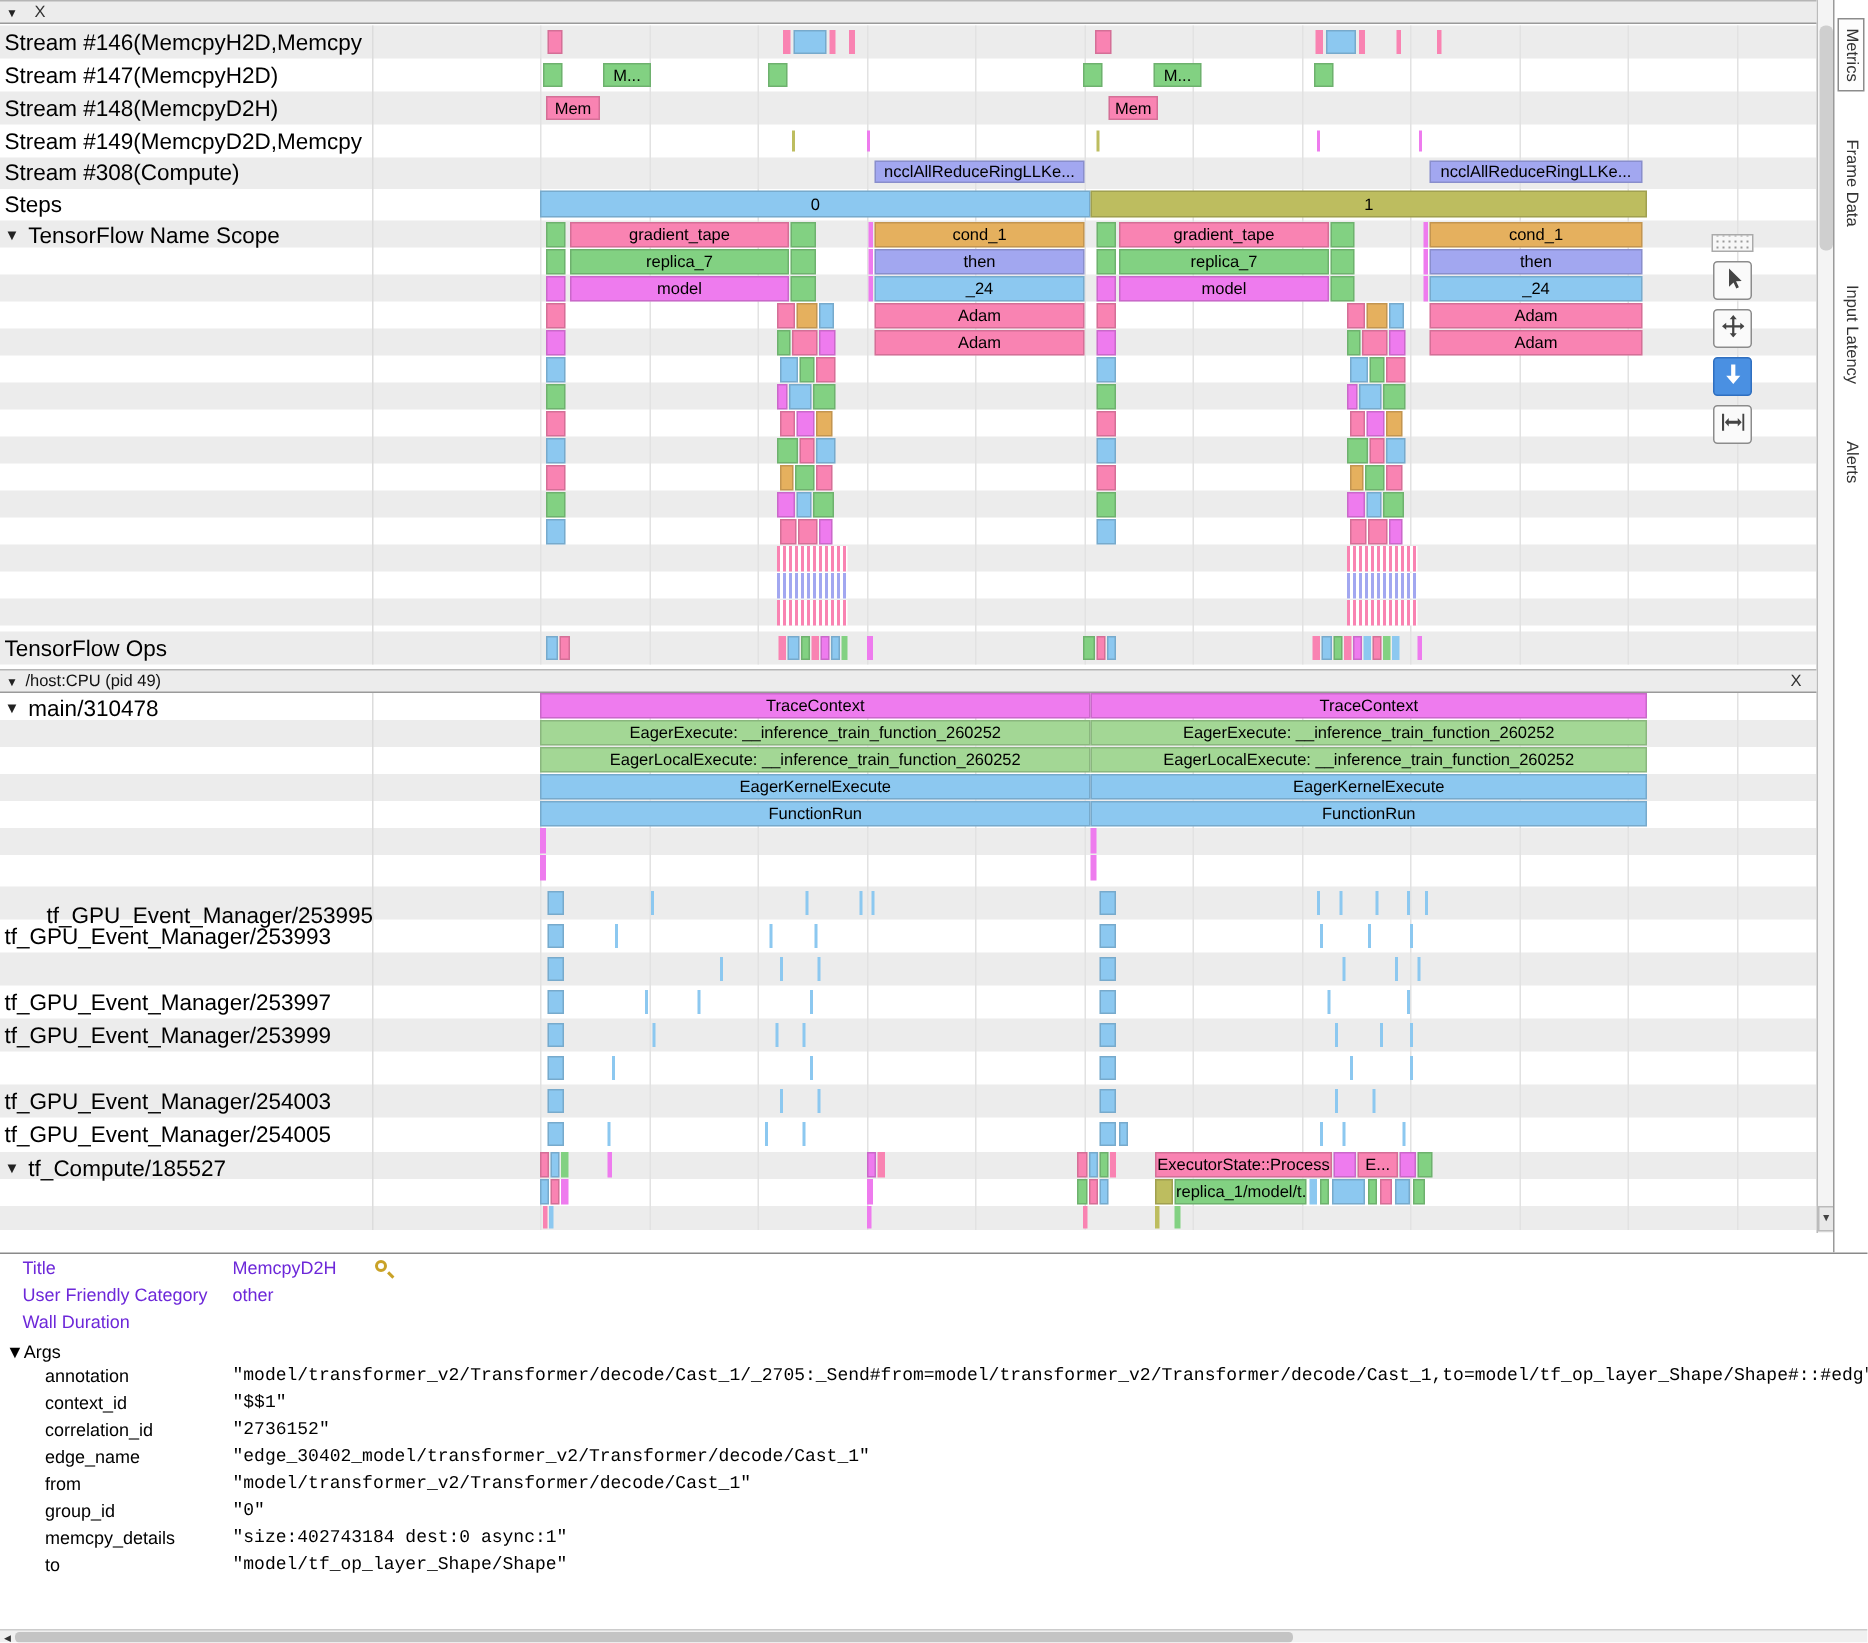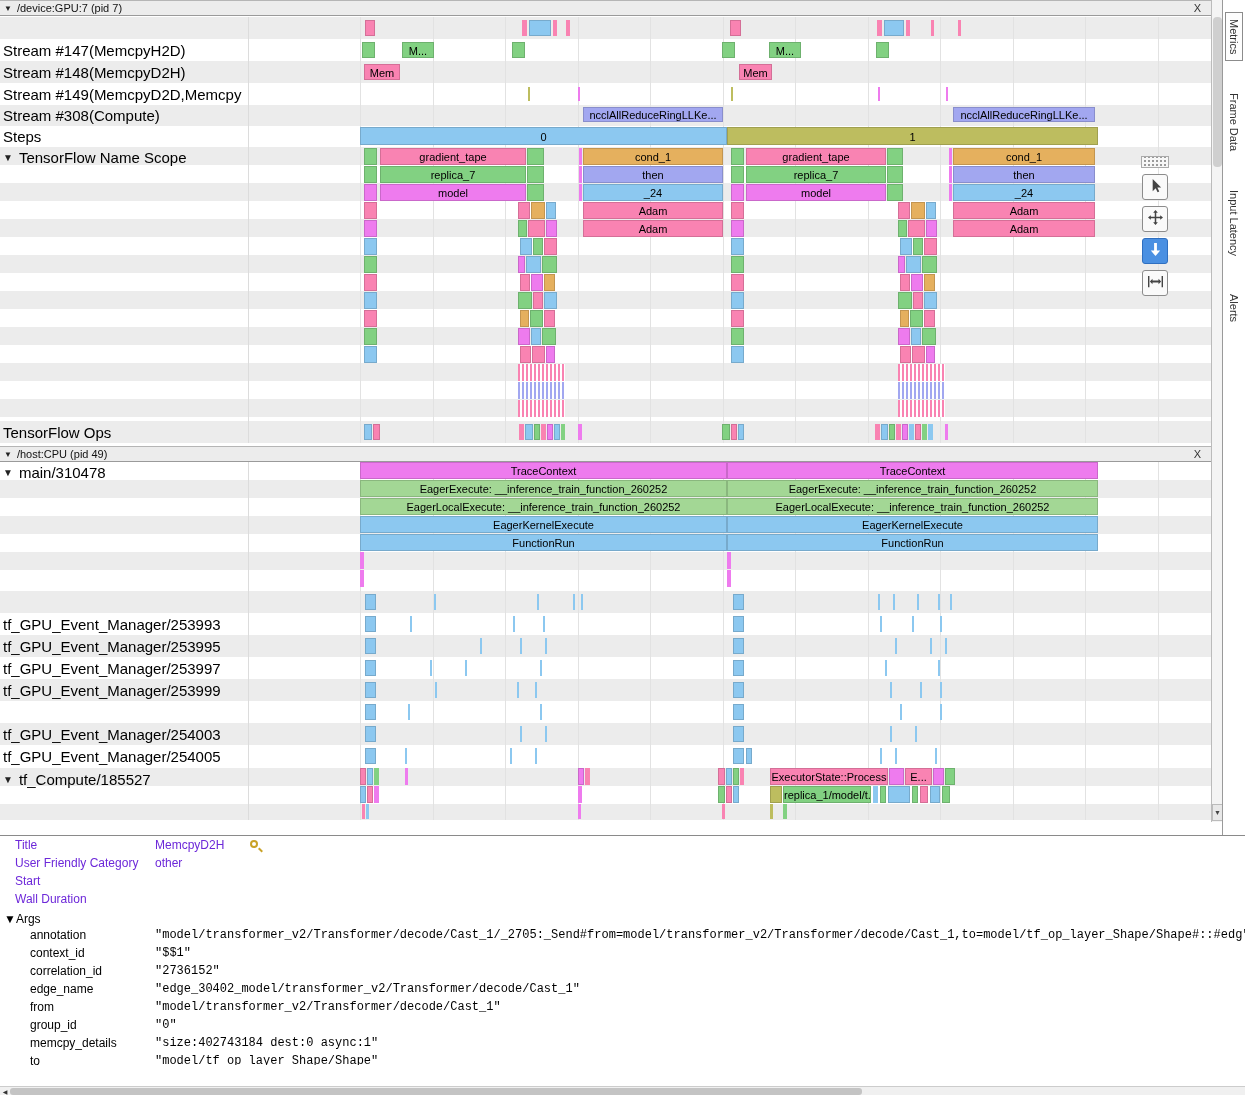--- a/index.html
+++ b/index.html
@@ -404,20 +404,23 @@
       <div class="slice bordered" style="left: 930px; top: 786px; width: 10px; height: 17px; line-height: 17px; background: rgb(140, 200, 240);"></div>
       <div class="slice bordered" style="left: 942px; top: 786px; width: 8px; height: 17px; line-height: 17px; background: rgb(130, 209, 130);"></div>
       <div class="slice" style="left: 362px; top: 804px; width: 3px; height: 15px; line-height: 15px; background: rgb(249, 131, 178);"></div>
       <div class="slice" style="left: 366px; top: 804px; width: 3px; height: 15px; line-height: 15px; background: rgb(140, 200, 240);"></div>
       <div class="slice" style="left: 578px; top: 804px; width: 3px; height: 15px; line-height: 15px; background: rgb(238, 123, 238);"></div>
       <div class="slice" style="left: 722px; top: 804px; width: 3px; height: 15px; line-height: 15px; background: rgb(249, 131, 178);"></div>
       <div class="slice" style="left: 770px; top: 804px; width: 3px; height: 15px; line-height: 15px; background: rgb(189, 189, 95);"></div>
       <div class="slice" style="left: 783px; top: 804px; width: 4px; height: 15px; line-height: 15px; background: rgb(130, 209, 130);"></div>
     </div>
   <div id="labels">
+      <div class="row-label" style="top: 17px; height: 22px;">
+        <span>Stream #146(MemcpyH2D,Memcpy</span>
+      </div>
       <div class="row-label" style="top: 39px; height: 22px;">
         <span>Stream #147(MemcpyH2D)</span>
       </div>
       <div class="row-label" style="top: 61px; height: 22px;">
         <span>Stream #148(MemcpyD2H)</span>
       </div>
       <div class="row-label" style="top: 83px; height: 22px;">
         <span>Stream #149(MemcpyD2D,Memcpy</span>
       </div>
       <div class="row-label" style="top: 105px; height: 21px;">
@@ -433,21 +436,21 @@
       <div class="row-label" style="top: 421px; height: 22px;">
         <span>TensorFlow Ops</span>
       </div>
       <div class="row-label" style="top: 462px; height: 21px;">
         <span class="tri">▼</span>
         <span>main/310478</span>
       </div>
       <div class="row-label" style="top: 613px; height: 22px;">
         <span>tf_GPU_Event_Manager/253993</span>
       </div>
-      <div class="row-label" style="top: 636px; height: 20px;">
+      <div class="row-label" style="top: 600px; height: 20px; margin-left: 28px;">
         <span>tf_GPU_Event_Manager/253995</span>
       </div>
       <div class="row-label" style="top: 657px; height: 22px;">
         <span>tf_GPU_Event_Manager/253997</span>
       </div>
       <div class="row-label" style="top: 679px; height: 22px;">
         <span>tf_GPU_Event_Manager/253999</span>
       </div>
       <div class="row-label" style="top: 723px; height: 22px;">
         <span>tf_GPU_Event_Manager/254003</span>
@@ -458,21 +461,20 @@
       </div>
       <div class="row-label" style="top: 745px; height: 22px;">
         <span>tf_GPU_Event_Manager/254005</span>
       </div>
     </div>
   <div class="col-sep" style="top:17px;height:426px"></div>
   <div class="col-sep" style="top:462px;height:358px"></div>
 
   <div class="panel-header" style="top:0">
     <span class="tri">▼</span>
-    <span class="ph-title">/device:GPU:7 (pid 7)</span>
     <span class="panel-close">X</span>
   </div>
 
   <div class="panel-header" style="top:446px">
     <span class="tri">▼</span>
     <span class="ph-title">/host:CPU (pid 49)</span>
     <span class="panel-close">X</span>
   </div>
 
   <div id="toolbar">
@@ -519,24 +521,20 @@
           <div class="field-row">
             <span class="f-label">Title</span>
             <span class="f-value">MemcpyD2H</span>
             <span class="mag"></span>
           </div>
           <div class="field-row">
             <span class="f-label">User Friendly Category</span>
             <span class="f-value">other</span>
           </div>
           <div class="field-row">
-            <span class="f-label">Start</span>
-            <span class="f-value"></span>
-          </div>
-          <div class="field-row">
             <span class="f-label">Wall Duration</span>
             <span class="f-value"></span>
           </div>
         </div>
       <div id="args-header">▼Args</div>
       <div id="args">
           <div class="arg-row">
             <span class="a-name">annotation</span>
             <span class="a-value">"model/transformer_v2/Transformer/decode/Cast_1/_2705:_Send#from=model/transformer_v2/Transformer/decode/Cast_1,to=model/tf_op_layer_Shape/Shape#::#edg"</span>
           </div>

